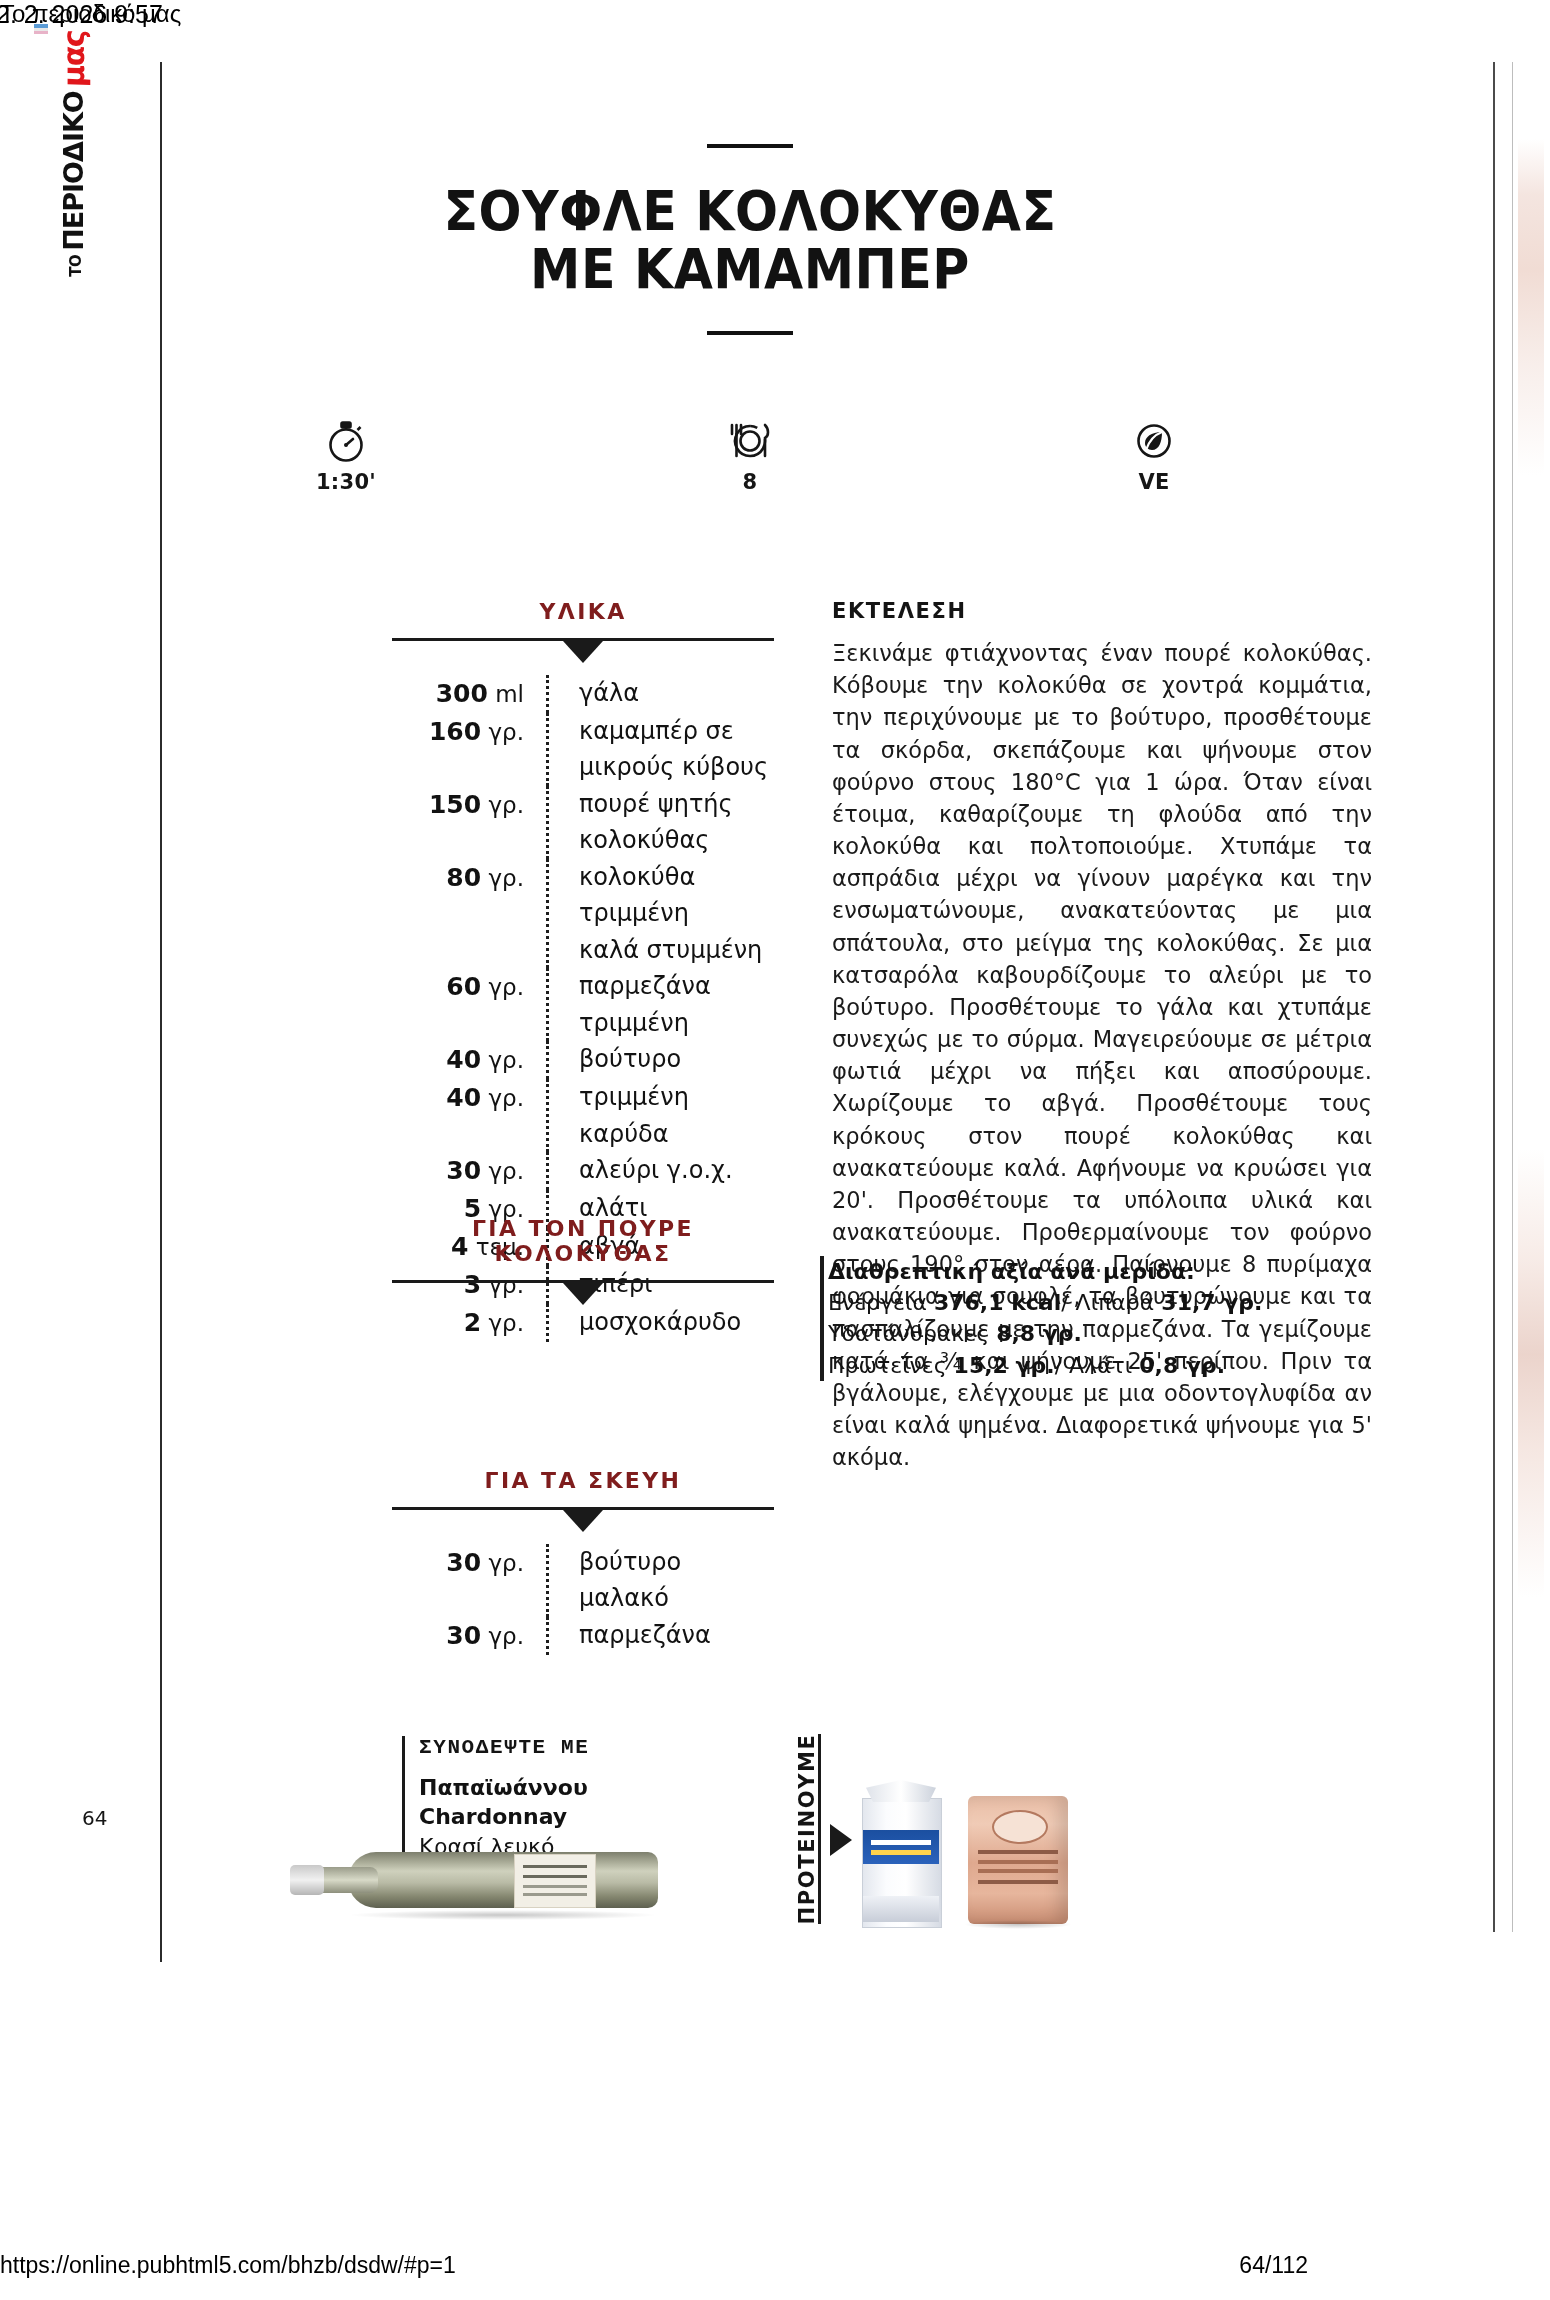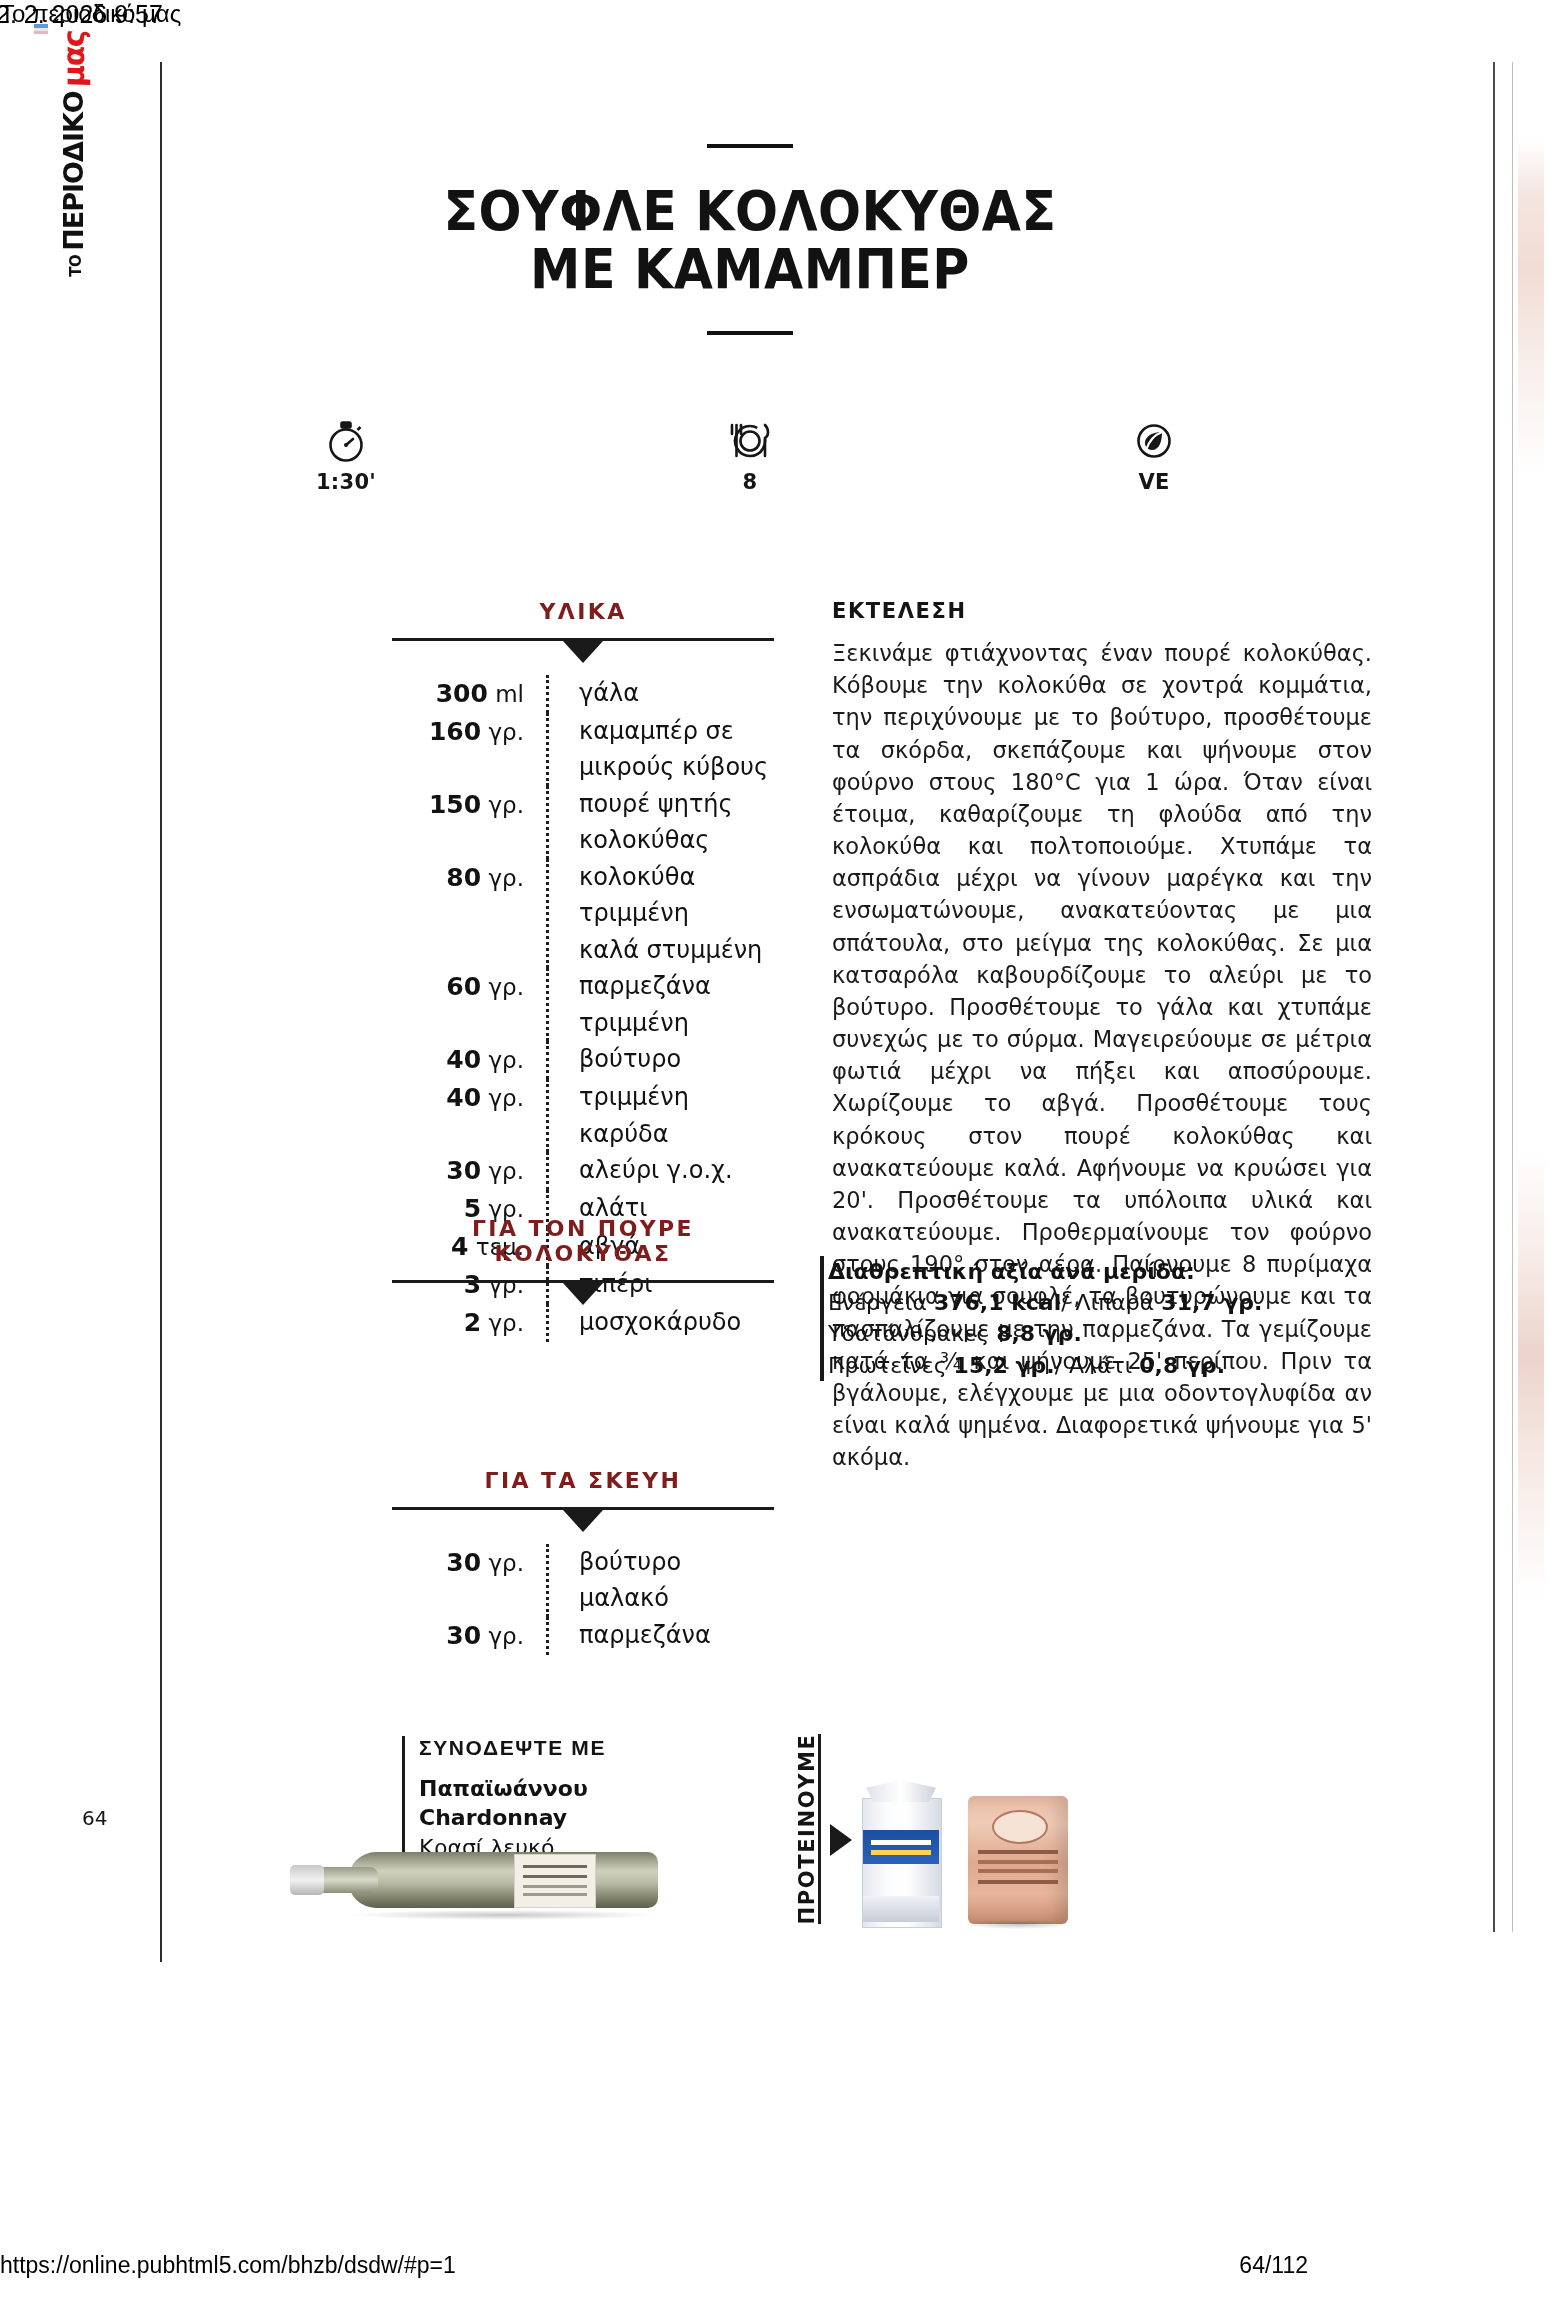--- a/index.html
+++ b/index.html
@@ -333,21 +333,21 @@
   .blk-pair {
     position: absolute;
     left: 402px;
     top: 1702px;
     width: 260px;
     padding-left: 14px;
     border-left: 3px solid #1a1a1a;
     height: 160px;
   }
   .pair-head {
-    font-family: Liberation Sans, sans-serif;
+    font-family: Liberation Mono, monospace;
     font-weight: 700;
     font-size: 21px;
     letter-spacing: 1.6px;
     color: #141414;
     margin-bottom: 14px;
   }
   .pair-line {
     font-family: "DejaVu Sans", sans-serif;
     font-size: 22px;
     line-height: 1.33;

